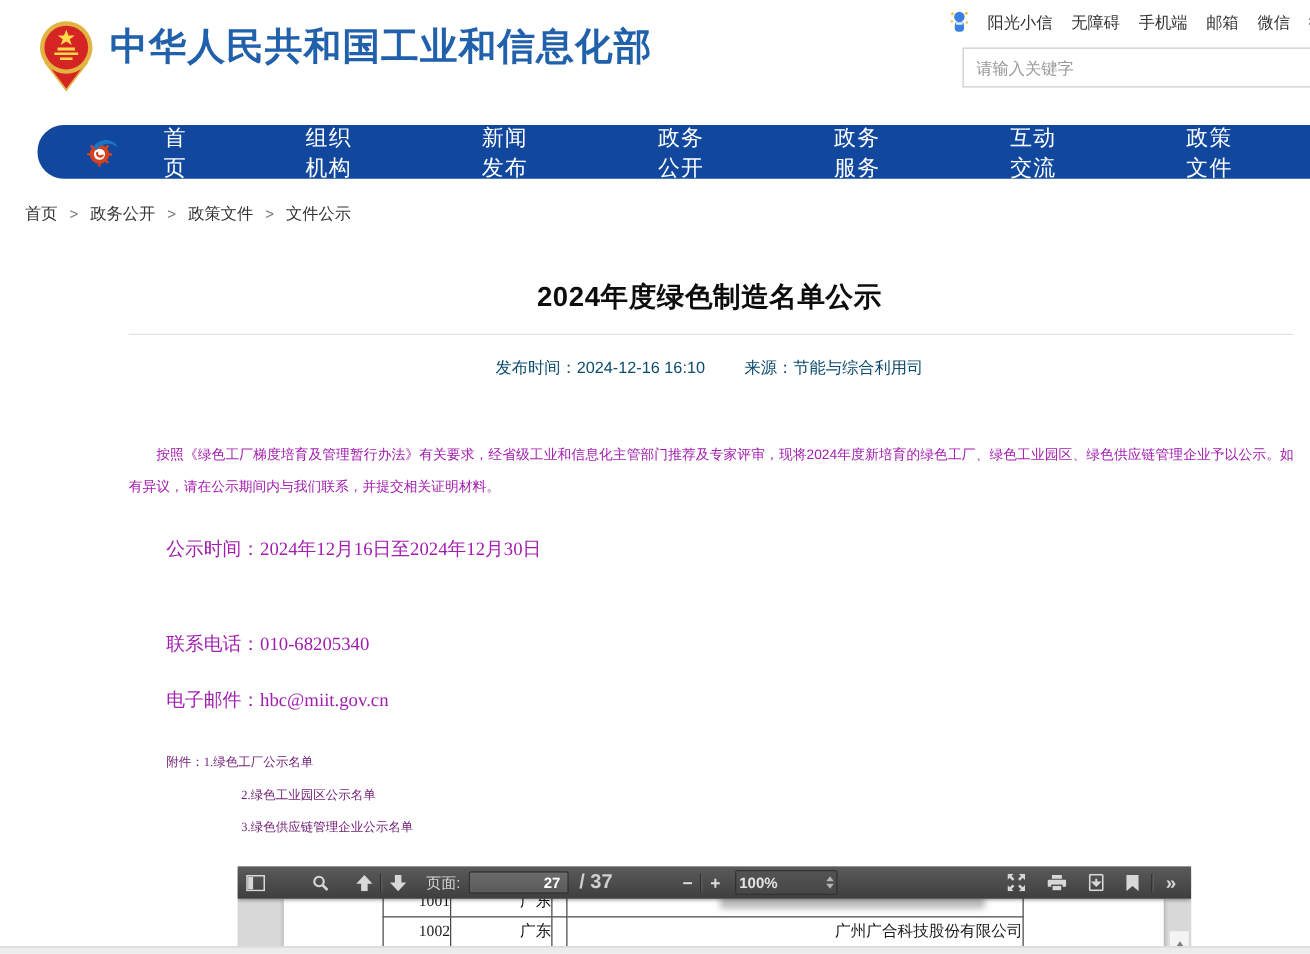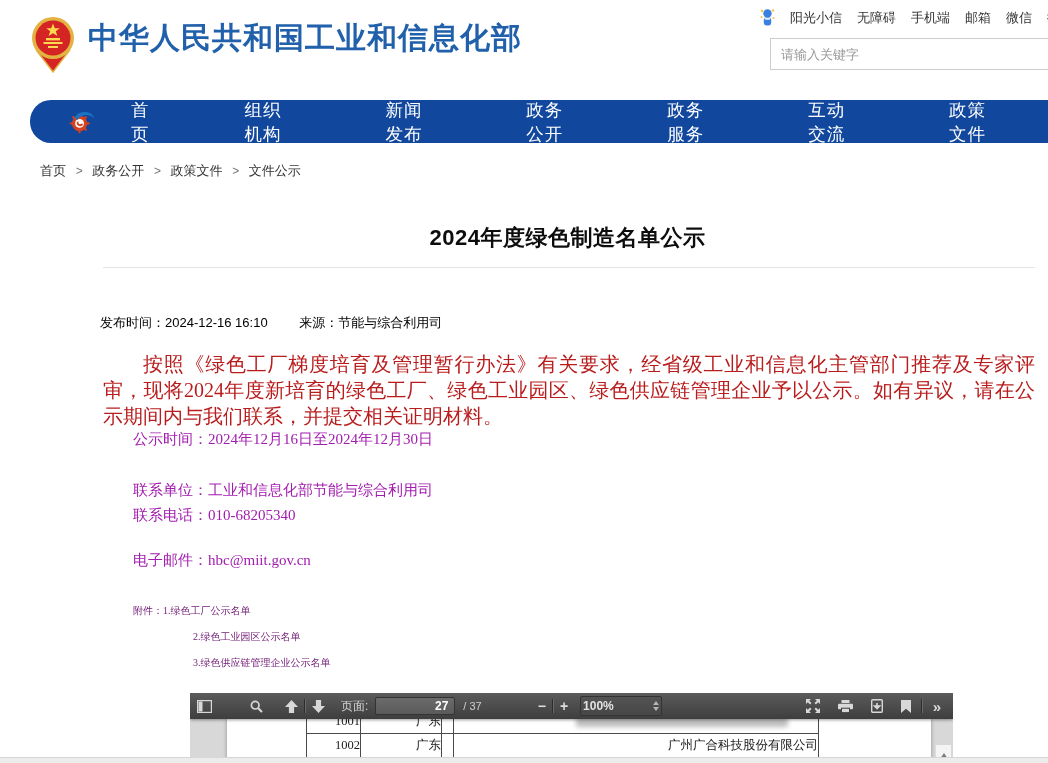--- a/index.html
+++ b/index.html
@@ -28,54 +28,54 @@
   .logo-en{font-size:11.2px;font-weight:600;color:#2e6cb5;margin-top:3px;letter-spacing:.2px;}
 
   
   .nav{position:absolute;left:30px;top:100px;width:1060px;height:43px;background:#11489e;
        border-radius:21px 0 0 21px;display:flex;align-items:center;color:#fff;}
   .nav-logo{margin-left:38px;width:27px;height:27px;flex:0 0 auto;}
   .nav-items{display:flex;margin-left:36px;align-items:center;}
   .nav-item{font-size:17.5px;margin-right:86px;cursor:pointer;letter-spacing:1px;}
 
   
-  .breadcrumb{position:absolute;left:40px;top:162px;font-size:13px;color:#333;}
+  .breadcrumb{position:absolute;left:20px;top:162px;font-size:13px;color:#333;}
   .crumb{cursor:pointer;}
   .crumb-sep{color:#777;margin:0 6px;font-size:12px;}
 
   
   .article-title{position:absolute;left:100px;top:223px;width:935px;text-align:center;
                  font-size:22px;font-weight:bold;color:#0d0d0d;letter-spacing:.5px;}
   .divider{position:absolute;left:103px;top:267px;width:932px;border-top:1px solid #e3e3e3;}
-  .meta{position:absolute;left:100px;top:285px;width:935px;text-align:left;
-        font-size:13px;color:#000000;margin-top:29px;}
+  .meta{position:absolute;left:100px;top:285px;width:935px;text-align:center;
+        font-size:13px;color:#0c4a6e;}
   .meta .src{margin-left:28px;}
   .para{position:absolute;left:103px;top:351px;width:932px;
-        font-family:Liberation Serif, serif;font-size:20px;line-height:26px;color:#b91c1c;
+        font-family:Liberation Sans, sans-serif;font-size:11px;line-height:26px;color:#a21caf;
         text-indent:2em;text-align:justify;}
   .info-line{position:absolute;left:133px;font-family:"Liberation Serif",serif;
              font-size:15px;color:#a21caf;white-space:nowrap;}
   .attach{position:absolute;left:133px;top:598px;font-family:"Liberation Serif",serif;
           font-size:10px;color:#701a75;line-height:26px;}
   .attach .row2{padding-left:60px;}
 
   
   .pdf{position:absolute;left:190px;top:693px;width:763px;height:64px;background:#d8d8d8;
        overflow:hidden;}
   .pdf-toolbar{position:relative;z-index:6;height:26px;display:flex;align-items:center;
                background:linear-gradient(#5b5b5b,#3e3e3e);box-shadow:0 1px 3px rgba(0,0,0,.4);
                color:#d8d8d8;}
   .tb-btn{display:flex;align-items:center;justify-content:center;cursor:pointer;flex:0 0 auto;}
   .tb-sep{width:1px;height:14px;background:#2c2c2c;border-right:1px solid #6a6a6a;
           margin:0 6px;flex:0 0 auto;}
   .tb-label{font-size:12px;color:#d5d5d5;margin-left:16px;}
   .page-input{width:66px;height:16px;margin-left:7px;background:linear-gradient(#6b6b6b,#5a5a5a);
               border:1px solid #333;border-radius:2px;color:#fff;font-size:12px;font-weight:bold;
               text-align:right;padding:0 6px;outline:none;font-family:"Liberation Sans",sans-serif;}
-  .page-total{font-size:11px;color:#cfcfcf;margin-left:8px;}
+  .page-total{font-size:16px;color:#cfcfcf;margin-left:8px;font-weight:bold;}
   .zoom-txt{font-size:14px;font-weight:bold;color:#ddd;cursor:pointer;}
   .zoom-select{margin-left:12px;width:76px;height:18px;background:linear-gradient(#535353,#474747);
                border:1px solid #333;border-radius:2px;display:flex;align-items:center;
                justify-content:space-between;padding:0 2px;font-size:12px;font-weight:bold;
                color:#e2e2e2;cursor:pointer;}
   .spinner{display:flex;flex-direction:column;gap:2px;}
   .spin-up{width:0;height:0;border-left:3.5px solid transparent;border-right:3.5px solid transparent;
            border-bottom:4px solid #b5b5b5;}
   .spin-dn{width:0;height:0;border-left:3.5px solid transparent;border-right:3.5px solid transparent;
            border-top:4px solid #b5b5b5;}
@@ -186,21 +186,20 @@
   <div class="article-title">2024年度绿色制造名单公示</div>
   <div class="divider"></div>
   <div class="meta">
     <span>发布时间：</span><span>2024-12-16 16:10</span>
     <span class="src">来源：</span><span>节能与综合利用司</span>
   </div>
 
   <div class="para">按照《绿色工厂梯度培育及管理暂行办法》有关要求，经省级工业和信息化主管部门推荐及专家评审，现将2024年度新培育的绿色工厂、绿色工业园区、绿色供应链管理企业予以公示。如有异议，请在公示期间内与我们联系，并提交相关证明材料。</div>
 
   <div class="info-line" style="top:430px">公示时间：2024年12月16日至2024年12月30日</div>
-  <div class="info-line" style="top:481px">联系单位：工业和信息化部节能与综合利用司</div>
   <div class="info-line" style="top:506px">联系电话：010-68205340</div>
   <div class="info-line" style="top:551px">电子邮件：hbc@miit.gov.cn</div>
 
   <div class="attach">
     <div>
       <span>附件：</span><span>1.绿色工厂公示名单</span>
     </div>
     <div class="row2">2.绿色工业园区公示名单</div>
     <div class="row2">3.绿色供应链管理企业公示名单</div>
   </div>

